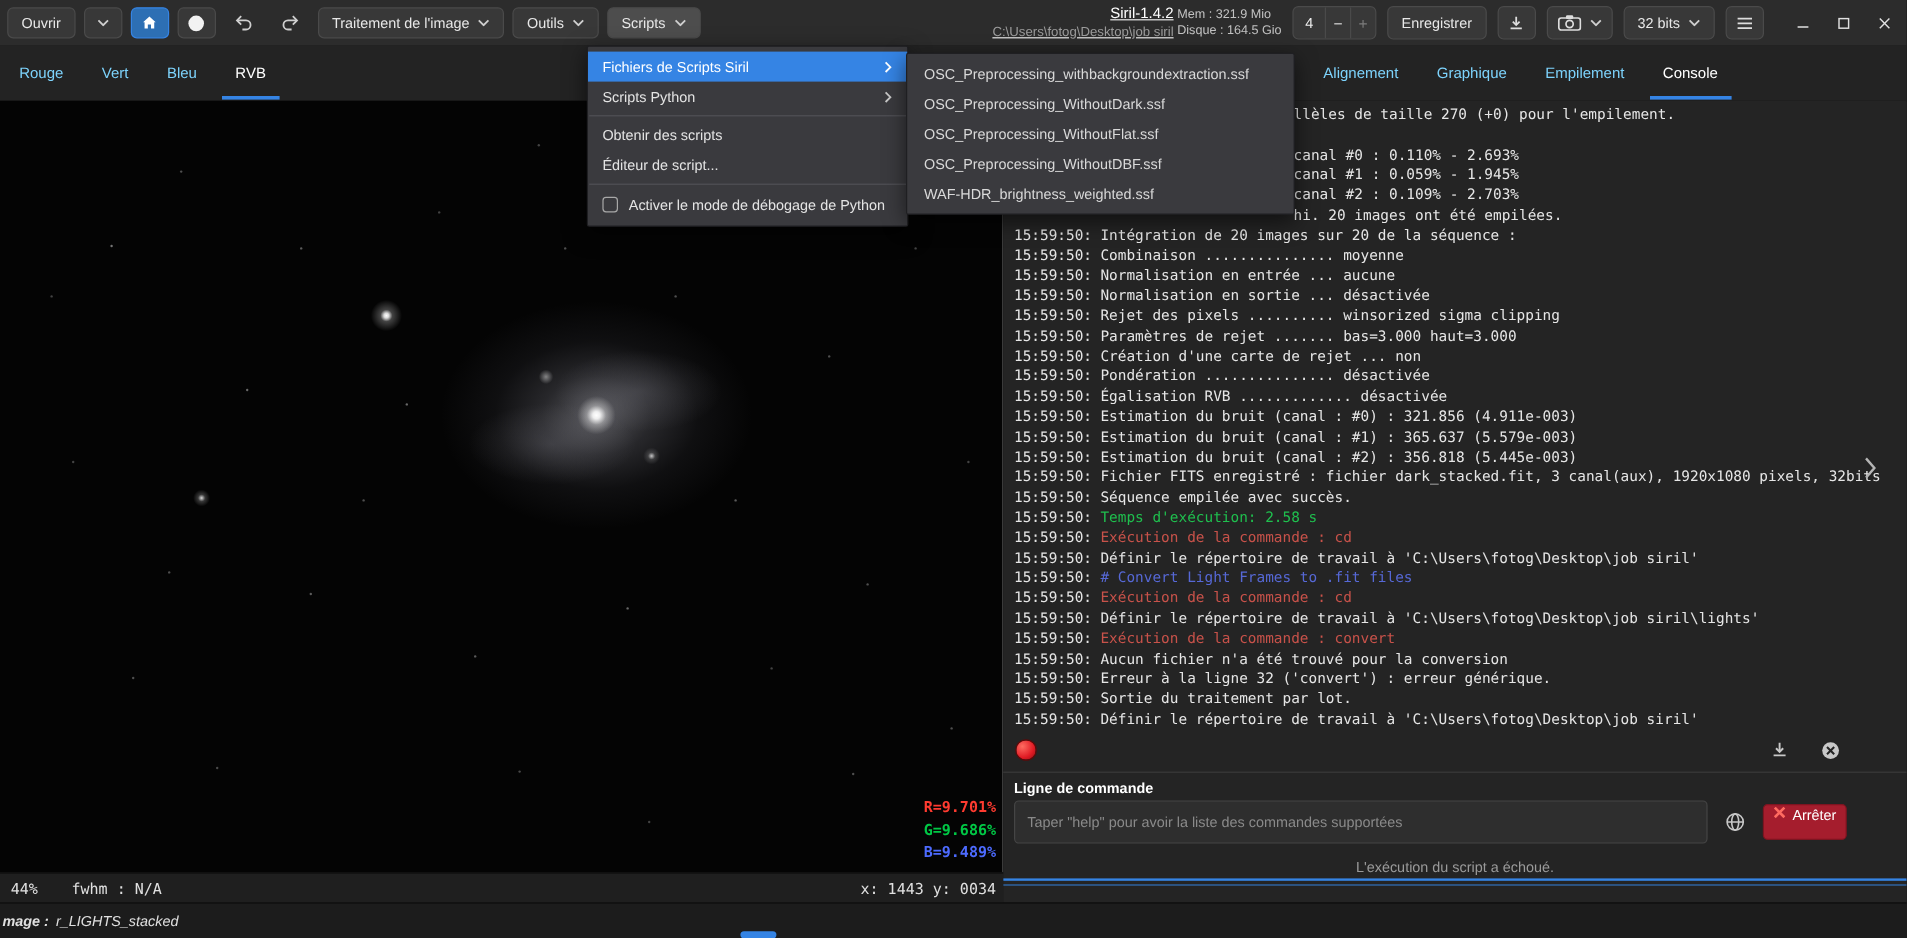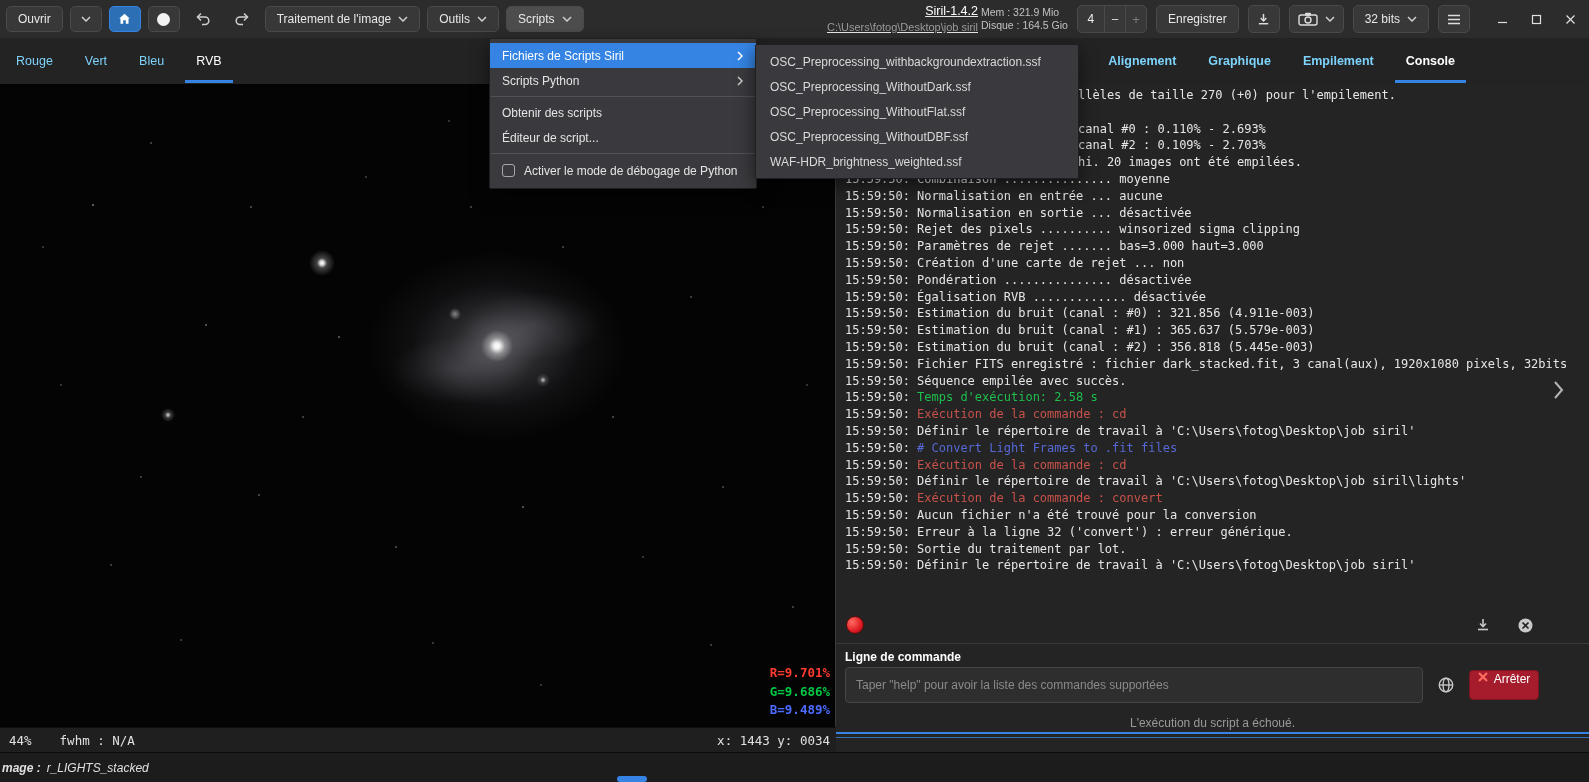--- a/index.html
+++ b/index.html
@@ -25,21 +25,21 @@
   .spin .val{width:26px;display:flex;align-items:center;justify-content:center;font-size:12px;color:#eee;border-right:1px solid #4a4a4a;}
   .spin .sbtn{width:20px;display:flex;align-items:center;justify-content:center;color:#ddd;font-size:13px;}
   .spin .sbtn.plus{color:#7c7c7c;border-left:1px solid #4a4a4a;}
   .win-btn{width:26px;height:26px;display:inline-flex;align-items:center;justify-content:center;background:transparent;border:none;color:#e0e0e0;}
   .win-group{display:flex;align-items:center;gap:8px;margin-left:10px;}
 
   
   #tabbar{position:absolute;left:0;top:38px;width:1589px;height:46px;background:#232323;border-bottom:1px solid #101010;}
   .tabs{display:flex;height:45px;}
   #tabs-left{position:absolute;left:0;top:0;}
-  #tabs-right{position:absolute;left:995px;top:0;font-weight:bold;}
+  #tabs-right{position:absolute;left:995px;top:0;}
   .tab{height:45px;display:flex;align-items:center;padding:0 16px;color:#7dd3fc;font-size:12.5px;position:relative;cursor:default;}
   .tab[data-active="true"]{color:#ffffff;}
   .tab[data-active="true"]::after{content:"";position:absolute;left:5px;right:5px;bottom:0;height:3px;background:#3584e4;}
 
   
   #canvas{position:absolute;left:0;top:84px;width:835px;height:643px;border-right:1px solid #3a3a3a;
     background:
       radial-gradient(circle at 322px 179px, rgba(255,255,255,1) 0px, rgba(255,255,255,.85) 2px, rgba(255,255,255,.25) 5px, rgba(255,255,255,0) 13px),
       radial-gradient(circle at 497px 262px, #ffffff 0px, rgba(255,255,255,.9) 3px, rgba(255,255,255,.35) 8px, rgba(255,255,255,0) 16px),
       radial-gradient(circle at 543px 296px, rgba(255,255,255,.75) 0px, rgba(255,255,255,.15) 3px, rgba(255,255,255,0) 7px),
@@ -311,22 +311,24 @@
         <path d="M2 2 L9 10 L2 18" fill="none" stroke="#b5b5b5" stroke-width="2"></path>
       </svg>
   </div>
 
   <div id="rightpanel">
     <div id="console">
 
     <div class="log-line" data-ind="1"><span class="lt"></span><span class="lm">llèles de taille 270 (+0) pour l'empilement.</span></div>
         <div class="log-line" data-ind="1"><span class="lt"></span><span class="lm"></span></div>
         <div class="log-line" data-ind="1"><span class="lt"></span><span class="lm">canal #0 : 0.110% - 2.693%</span></div>
+        <div class="log-line" data-ind="1"><span class="lt"></span><span class="lm">canal #1 : 0.059% - 1.945%</span></div>
         <div class="log-line" data-ind="1"><span class="lt"></span><span class="lm">canal #2 : 0.109% - 2.703%</span></div>
         <div class="log-line" data-ind="1"><span class="lt"></span><span class="lm">hi. 20 images ont été empilées.</span></div>
+        <div class="log-line"><span class="lt">15:59:50:</span><span class="lm">Intégration de 20 images sur 20 de la séquence :</span></div>
         <div class="log-line"><span class="lt">15:59:50:</span><span class="lm">Combinaison ............... moyenne</span></div>
         <div class="log-line"><span class="lt">15:59:50:</span><span class="lm">Normalisation en entrée ... aucune</span></div>
         <div class="log-line"><span class="lt">15:59:50:</span><span class="lm">Normalisation en sortie ... désactivée</span></div>
         <div class="log-line"><span class="lt">15:59:50:</span><span class="lm">Rejet des pixels .......... winsorized sigma clipping</span></div>
         <div class="log-line"><span class="lt">15:59:50:</span><span class="lm">Paramètres de rejet ....... bas=3.000 haut=3.000</span></div>
         <div class="log-line"><span class="lt">15:59:50:</span><span class="lm">Création d'une carte de rejet ... non</span></div>
         <div class="log-line"><span class="lt">15:59:50:</span><span class="lm">Pondération ............... désactivée</span></div>
         <div class="log-line"><span class="lt">15:59:50:</span><span class="lm">Égalisation RVB ............. désactivée</span></div>
         <div class="log-line"><span class="lt">15:59:50:</span><span class="lm">Estimation du bruit (canal : #0) : 321.856 (4.911e-003)</span></div>
         <div class="log-line"><span class="lt">15:59:50:</span><span class="lm">Estimation du bruit (canal : #1) : 365.637 (5.579e-003)</span></div>

